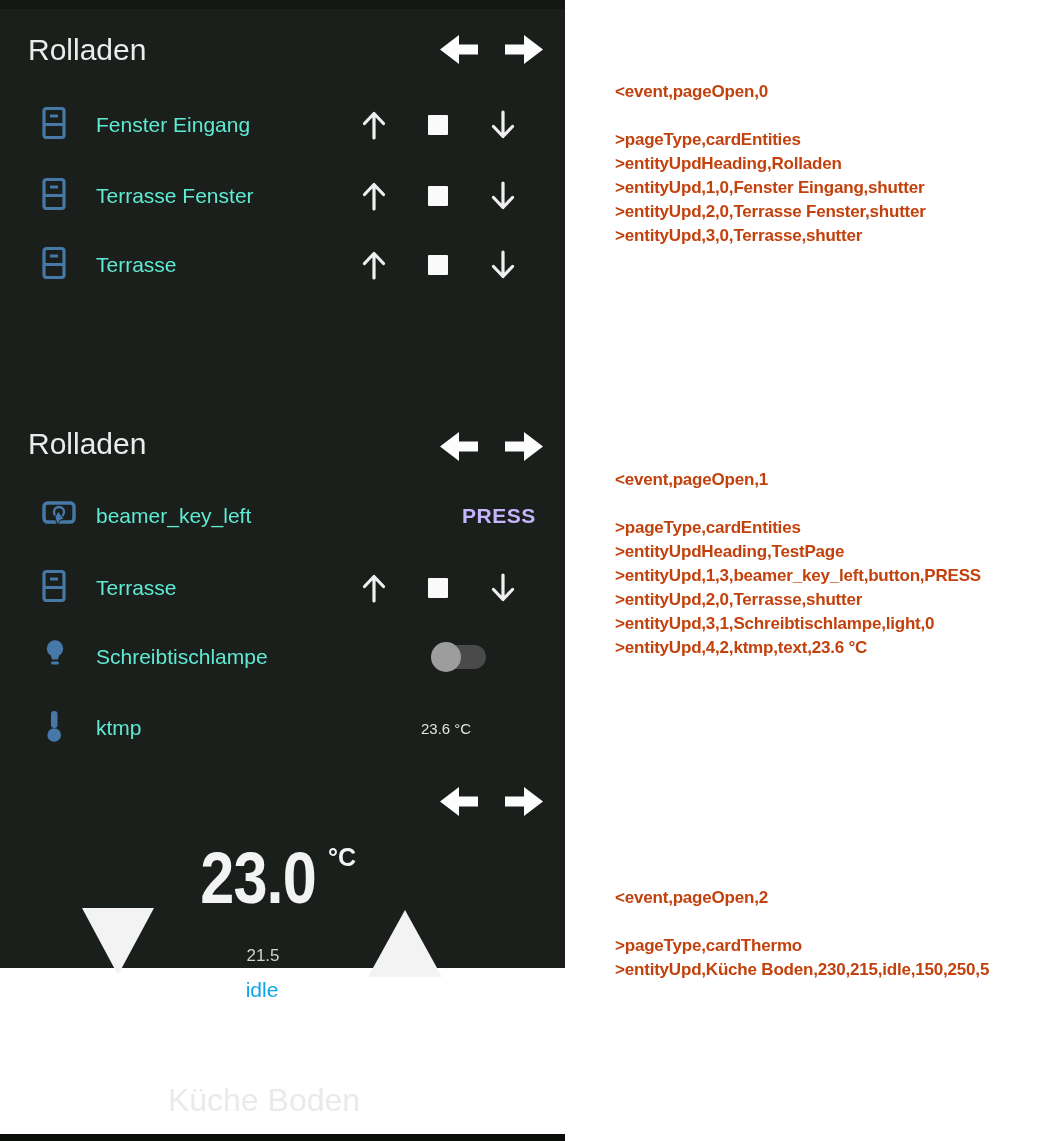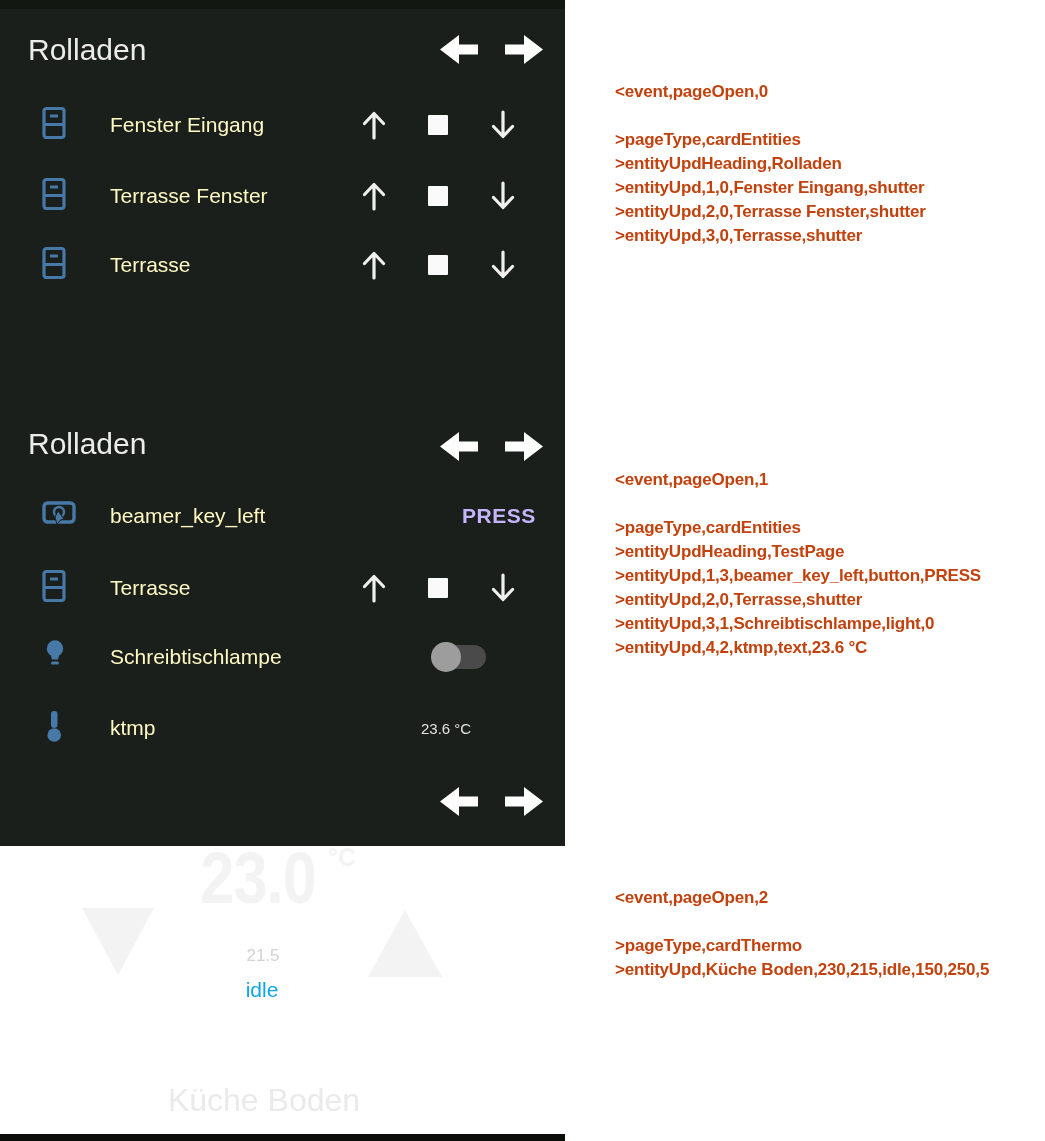--- a/index.html
+++ b/index.html
@@ -1,29 +1,29 @@
 <!DOCTYPE html>
 <html><head>
 <meta charset="utf-8">
 <style>
   html,body{margin:0;padding:0;background:#ffffff;}
   #stage{position:relative;width:1045px;height:1141px;background:#ffffff;overflow:hidden;
          font-family:"Liberation Sans",sans-serif;}
   
-  #panel{position:absolute;left:0;top:0;width:565px;height:846px;background:#1b1f1b;}
+  #panel{position:absolute;left:0;top:0;width:565px;height:968px;background:#1b1f1b;}
   .edge-strip-top{position:absolute;left:0;top:0;width:565px;height:9px;background:#131712;}
   .edge-strip-bottom{position:absolute;left:0;top:1134px;width:565px;height:7px;background:#0b0d0b;}
   .card-title{position:absolute;left:28px;font-size:30px;line-height:34px;color:#ececec;font-weight:400;}
   .nav-arrows{position:absolute;left:440px;width:104px;height:34px;}
   .nav-btn{position:absolute;top:0;width:38px;height:33px;background:none;border:0;padding:0;cursor:pointer;}
   .nav-btn.left{left:0;} .nav-btn.right{left:65px;}
   .row{position:absolute;left:0;width:565px;height:50px;}
   .row .ent-icon{position:absolute;left:42px;top:50%;transform:translateY(-50%);}
-  .row .ent-label{position:absolute;left:110px;top:50%;transform:translateY(-50%);
-                  font-size:21px;color:#fef9c3;white-space:nowrap;}
+  .row .ent-label{position:absolute;left:96px;top:50%;transform:translateY(-50%);
+                  font-size:21px;color:#5eead4;white-space:nowrap;}
   .ctl-up,.ctl-stop,.ctl-down{position:absolute;top:50%;transform:translateY(-50%);
                   background:none;border:0;padding:0;cursor:pointer;line-height:0;}
   .ctl-up{left:360px;} .ctl-stop{left:428px;} .ctl-down{left:489px;}
   .stop-square{display:block;width:20px;height:20px;background:#fafafa;border-radius:1px;}
   .press-btn{position:absolute;left:462px;top:50%;transform:translateY(-50%);
              background:none;border:0;padding:0;cursor:pointer;
              font-family:"Liberation Sans",sans-serif;font-size:21px;font-weight:600;
              letter-spacing:.5px;color:#c4b5fd;text-align:center;}
   .text-value{position:absolute;left:421px;top:50%;transform:translateY(-50%);
               font-size:15px;color:#e3e3e3;white-space:nowrap;}

